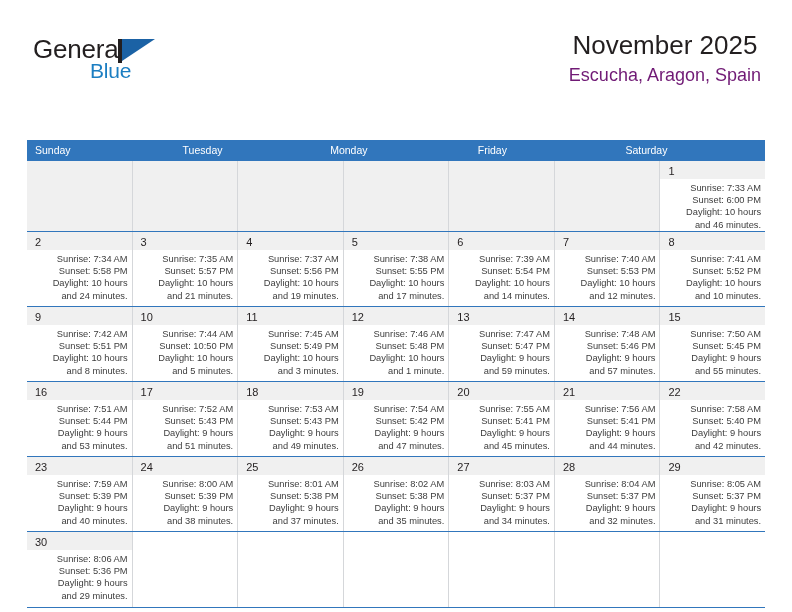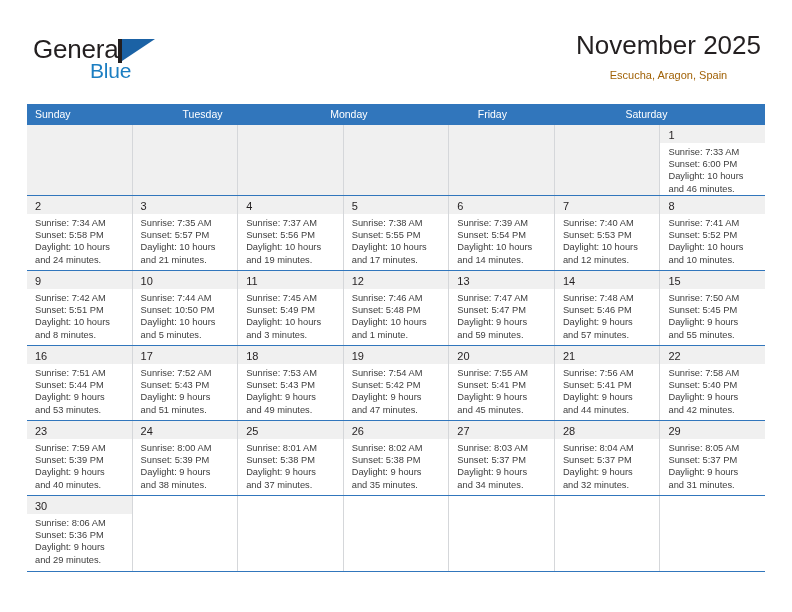--- a/index.html
+++ b/index.html
@@ -87,38 +87,39 @@
     text-align: center;
   }
   .cal-title {
     font-size: 26px;
     line-height: 34px;
     font-weight: normal;
     color: #231f20;
     white-space: nowrap;
   }
   .cal-subtitle {
-    font-size: 11px;
+    font-size: 18px;
     line-height: 22px;
-    color: #a16207;
+    color: #701a75;
     white-space: nowrap;
     margin-top: 2px;
   }
 
   
   .calendar {
     position: absolute;
     left: 27px;
     top: 104px;
     width: 738px;
   }
   .dow-row {
     display: flex;
     background: #3176bc;
     height: 21px;
+    margin-top: 36px;
   }
   .dow {
     flex: 1 1 0;
     font-size: 10.5px;
     line-height: 21px;
     color: #ffffff;
     padding-left: 8px;
     box-sizing: border-box;
     white-space: nowrap;
   }
@@ -153,20 +154,21 @@
     font-size: 11px;
     line-height: 18px;
     color: #231f20;
   }
 
   .info {
     padding: 3px 4px 0 8px;
     font-size: 9.3px;
     line-height: 12.2px;
     color: #3d3d3d;
+    text-align: right;
   }
   .info div { white-space: nowrap; }
 </style>
 </head>
 <body>
 
 <div class="page">
 
   <div class="header">
 

